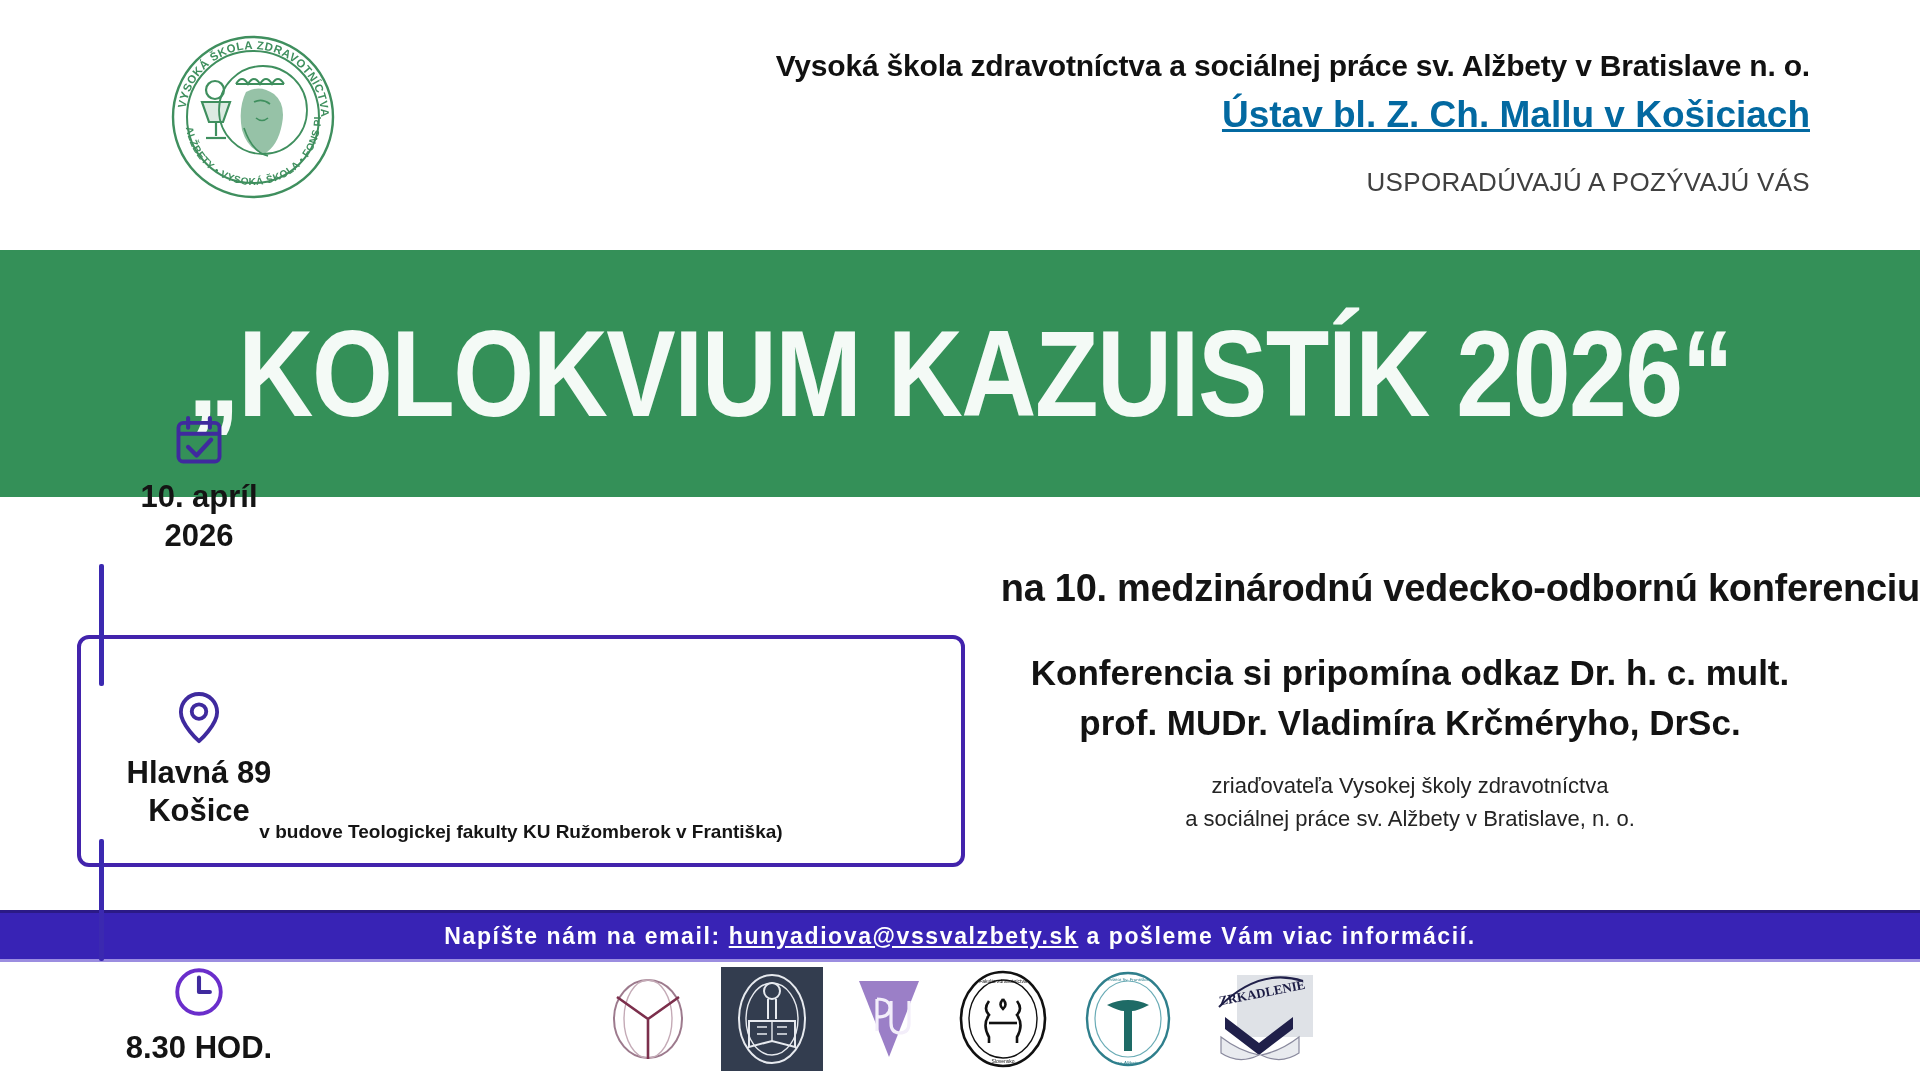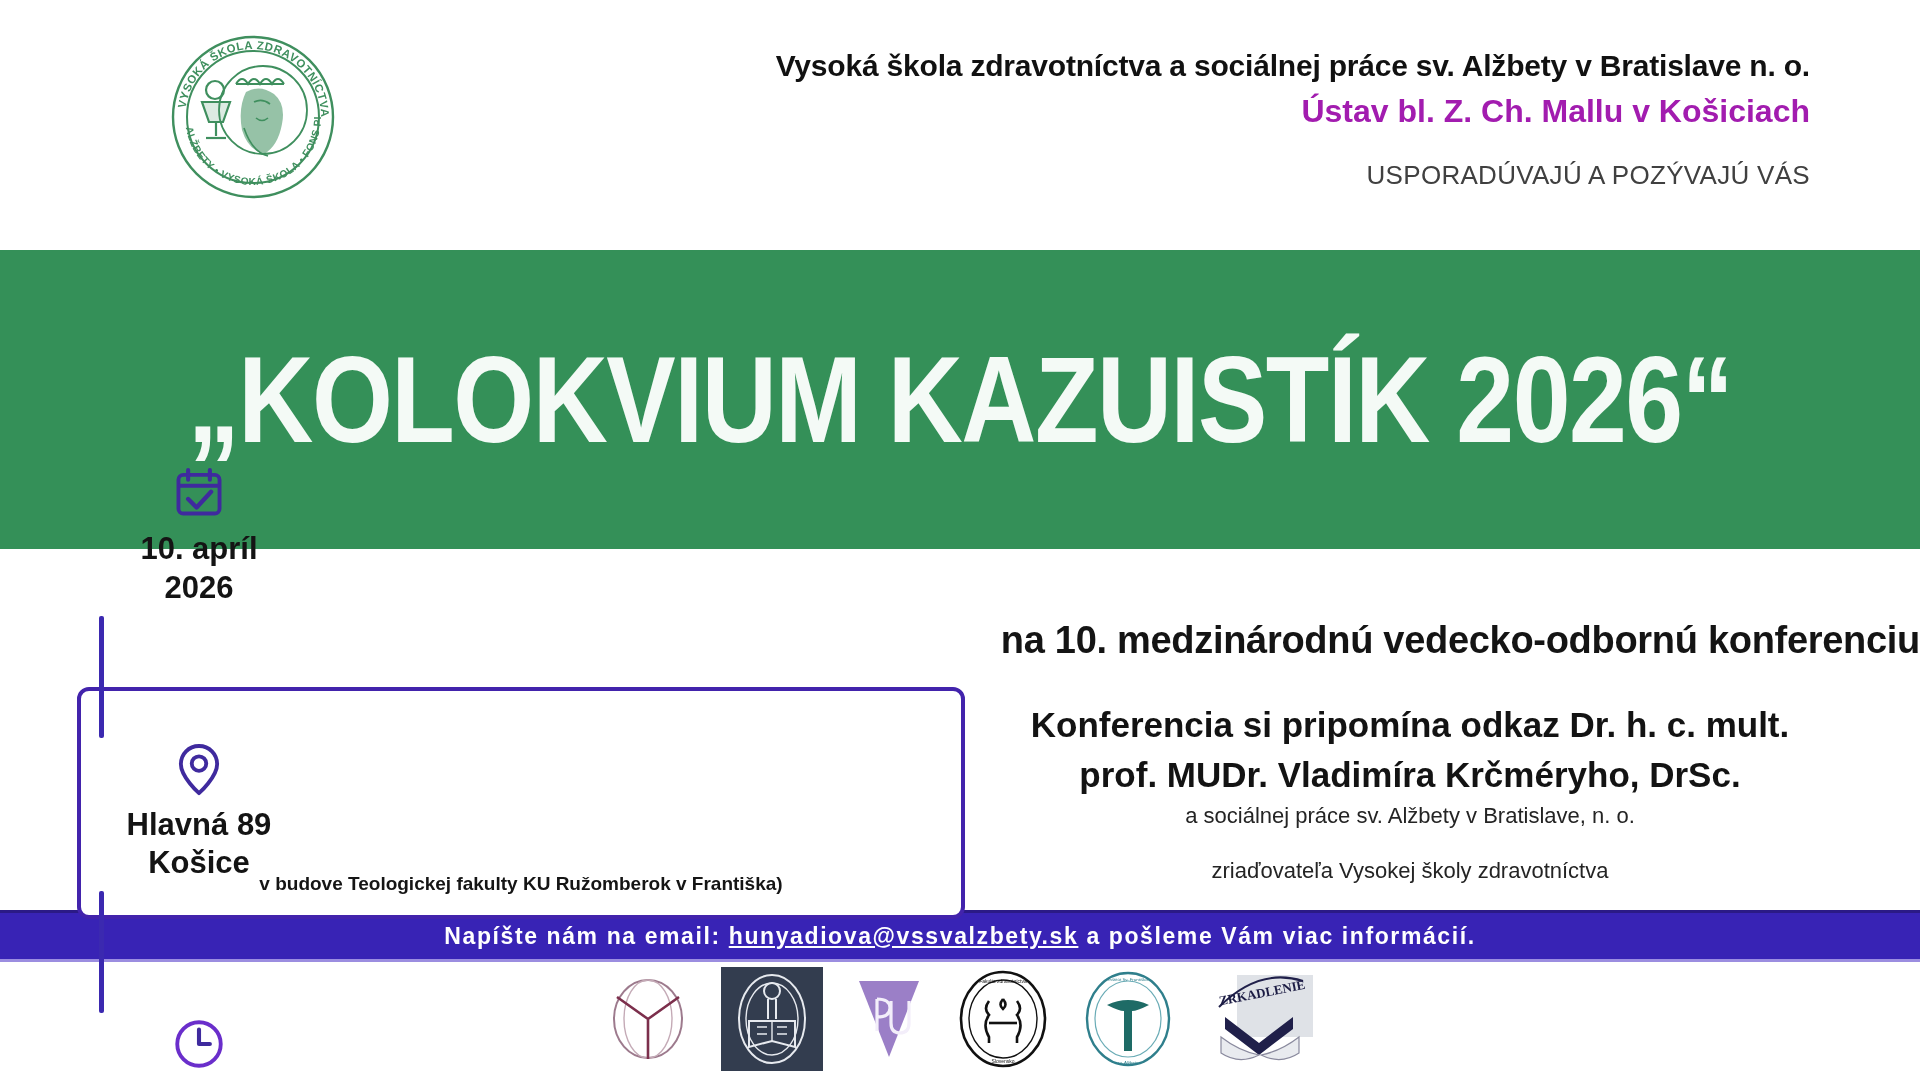--- a/index.html
+++ b/index.html
@@ -48,37 +48,38 @@
   }
   .org-line {
     font-size: 30px;
     font-weight: bold;
     letter-spacing: -0.2px;
     line-height: 1.48;
     color: #111111;
     white-space: nowrap;
   }
   .org-line-2 {
-    font-size: 32px;
+    font-size: 37px;
     font-weight: bold;
     line-height: 1.48;
-    color: #a21caf;
+    color: #0369a1;
+    text-decoration: underline;
   }
   .invite-line {
     margin-top: 24px;
     font-size: 26px;
     font-weight: normal;
     color: #404040;
     letter-spacing: 0.3px;
   }
 
   
   .green-band {
     background: #349058;
-    height: 299px;
+    height: 247px;
     display: flex;
     align-items: center;
     justify-content: center;
     flex: 0 0 auto;
   }
   .band-title {
     color: #f4faf6;
     font-size: 104px;
     font-weight: bold;
     letter-spacing: -1.5px;
@@ -322,22 +323,22 @@
           <div class="info-val" style="margin-top:0"></div>
         </div>
 
       </div>
       <div class="venue-note">v budove Teologickej fakulty KU Ružomberok v Františka)</div>
     </div>
 
     <div class="right-block">
       <div class="memorial-1">Konferencia si pripomína odkaz Dr. h. c. mult.</div>
       <div class="memorial-1">prof. MUDr. Vladimíra Krčméryho, DrSc.</div>
+      <div class="memorial-2">zriaďovateľa Vysokej školy zdravotníctva</div>
       <div class="memorial-2" style="margin-top:0">a sociálnej práce sv. Alžbety v Bratislave, n. o.</div>
-      <div class="memorial-2">zriaďovateľa Vysokej školy zdravotníctva</div>
     </div>
 
   </div>
 
   <div class="email-bar">
     <div class="email-text">
       <span>Napíšte nám na email: </span><a class="email-addr" href="#">hunyadiova@vssvalzbety.sk</a><span> a pošleme Vám viac informácií.</span>
     </div>
   </div>
 

